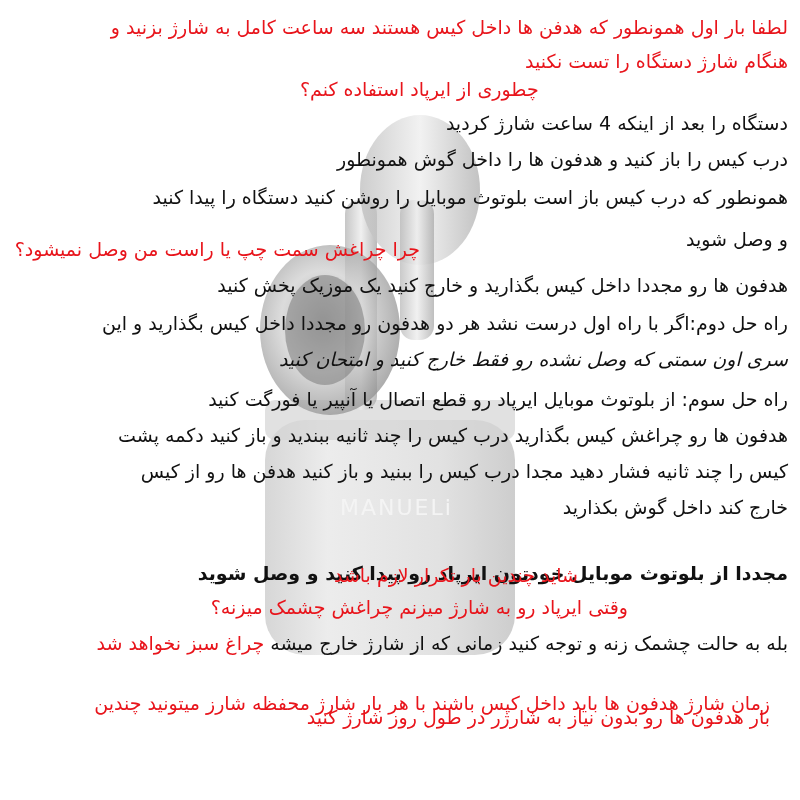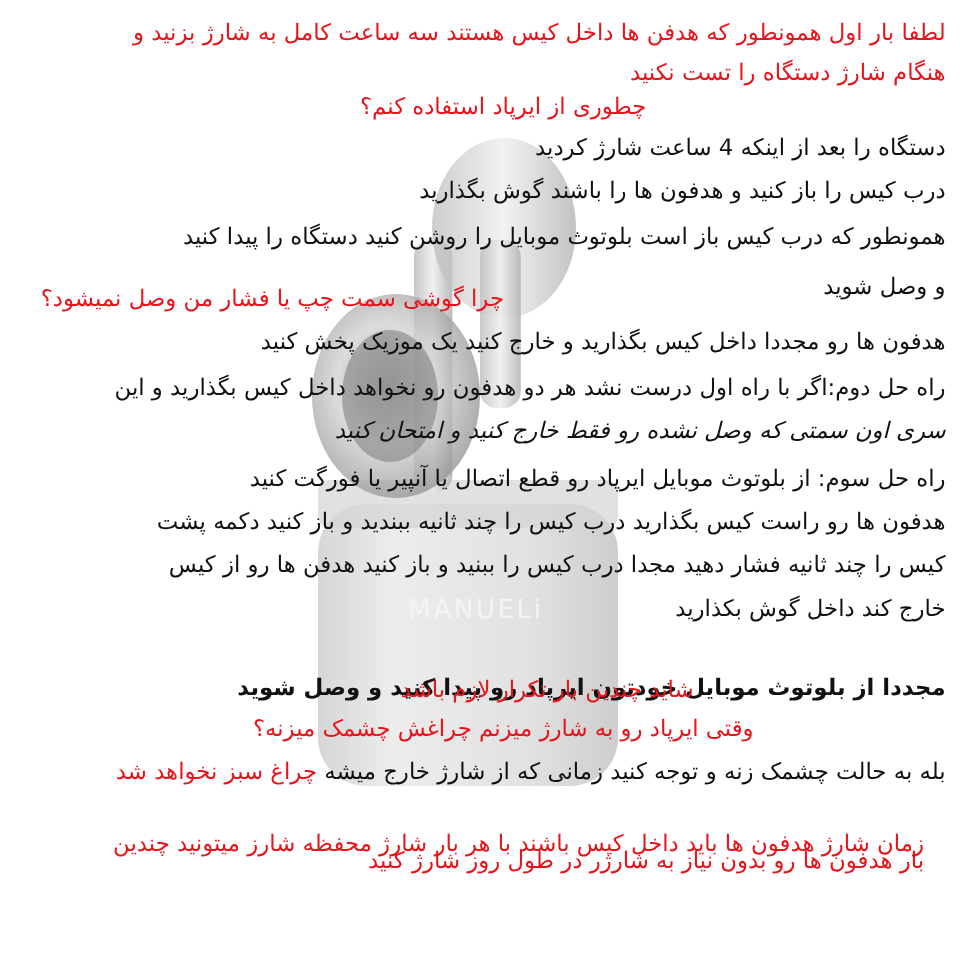--- a/index.html
+++ b/index.html
@@ -49,31 +49,31 @@
 
   <ellipse cx="420" cy="190" rx="60" ry="75" fill="url(#budG)" opacity="0.7"></ellipse>
   <rect x="400" y="200" width="34" height="140" rx="14" fill="url(#budG)" opacity="0.75"></rect>
 </svg>
 
 <div class="line red" style="top:12px;">لطفا بار اول همونطور که هدفن ها داخل کیس هستند سه ساعت کامل به شارژ بزنید و</div>
 <div class="line red" style="top:46px;">هنگام شارژ دستگاه را تست نکنید</div>
 <div class="line red center" style="top:74px; left:300px; width:350px;">چطوری از ایرپاد استفاده کنم؟</div>
 
 <div class="line" style="top:108px;">دستگاه را بعد از اینکه 4 ساعت شارژ کردید</div>
-<div class="line" style="top:144px;">درب کیس را باز کنید و هدفون ها را باشند گوش بگذارید</div>
+<div class="line" style="top:144px;">درب کیس را باز کنید و هدفون ها را داخل گوش همونطور</div>
 <div class="line" style="top:182px;">همونطور که درب کیس باز است بلوتوث موبایل را روشن کنید دستگاه را پیدا کنید</div>
 <div class="line" style="top:224px;">و وصل شوید</div>
 
-<div class="line red" style="top:234px; right:380px;">چرا گوشی سمت چپ یا فشار من وصل نمیشود؟</div>
+<div class="line red" style="top:234px; right:380px;">چرا چراغش سمت چپ یا راست من وصل نمیشود؟</div>
 
 <div class="line" style="top:270px;">هدفون ها رو مجددا داخل کیس بگذارید و خارج کنید یک موزیک پخش کنید</div>
-<div class="line" style="top:308px;">راه حل دوم:اگر با راه اول درست نشد هر دو هدفون رو نخواهد داخل کیس بگذارید و این</div>
+<div class="line" style="top:308px;">راه حل دوم:اگر با راه اول درست نشد هر دو هدفون رو مجددا داخل کیس بگذارید و این</div>
 <div class="line" style="top:344px;font-style:italic;">سری اون سمتی که وصل نشده رو فقط خارج کنید و امتحان کنید</div>
 <div class="line" style="top:384px;">راه حل سوم: از بلوتوث موبایل ایرپاد رو قطع اتصال یا آنپیر یا فورگت کنید</div>
-<div class="line" style="top:420px;">هدفون ها رو راست کیس بگذارید درب کیس را چند ثانیه ببندید و باز کنید دکمه پشت</div>
+<div class="line" style="top:420px;">هدفون ها رو چراغش کیس بگذارید درب کیس را چند ثانیه ببندید و باز کنید دکمه پشت</div>
 <div class="line" style="top:456px;">کیس را چند ثانیه فشار دهید مجدا درب کیس را ببنید و باز کنید هدفن ها رو از کیس</div>
 <div class="line" style="top:492px;">خارج کند داخل گوش بکذارید</div>
 <div class="line" style="top:558px;font-weight:bold;">مجددا از بلوتوث موبایل خودتون ایرپاد رو پیدا کنید و وصل شوید</div>
 <div class="line red" style="top:560px; right:222px;">شاید چندین بار تکرار لازم باشد</div>
 
 <div class="line red" style="top:592px; right:172px;">وقتی ایرپاد رو به شارژ میزنم چراغش چشمک میزنه؟</div>
 <div class="line" style="top:628px; direction:rtl;"><span class="black">بله به حالت چشمک زنه و توجه کنید زمانی که از شارژ خارج میشه</span> <span class="red">چراغ سبز نخواهد شد</span></div>
 
 <div class="line red" style="top:688px; right:30px;">زمان شارژ هدفون ها باید داخل کیس باشند با هر بار شارژ محفظه شارز میتونید چندین</div>
 <div class="line red" style="top:702px; right:30px;">بار هدفون ها رو بدون نیاز به شارژر در طول روز شارژ کنید</div>

